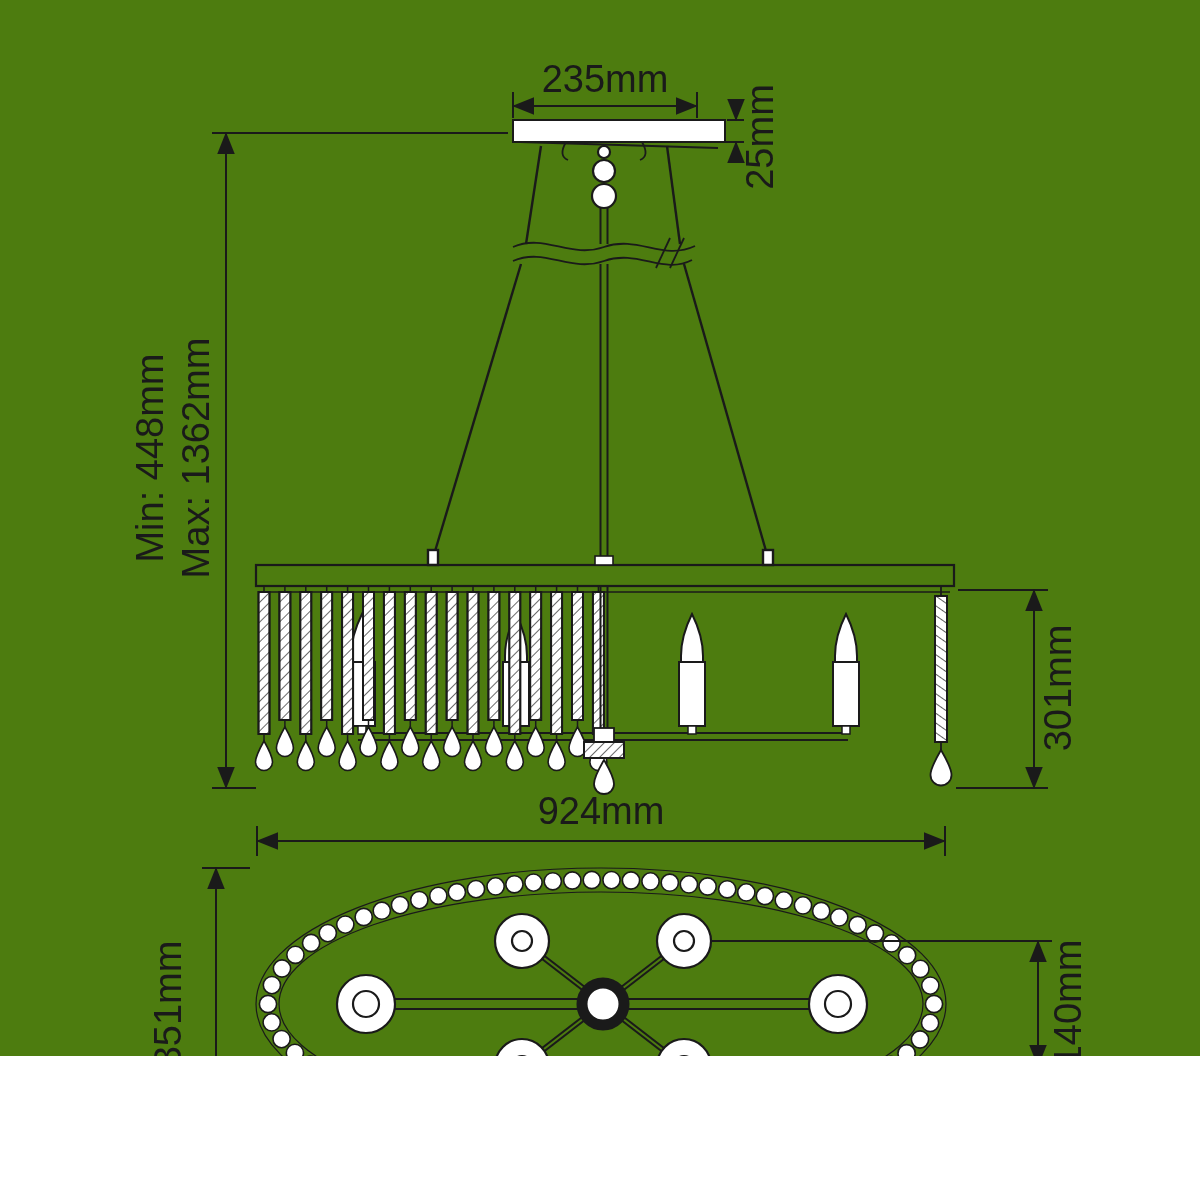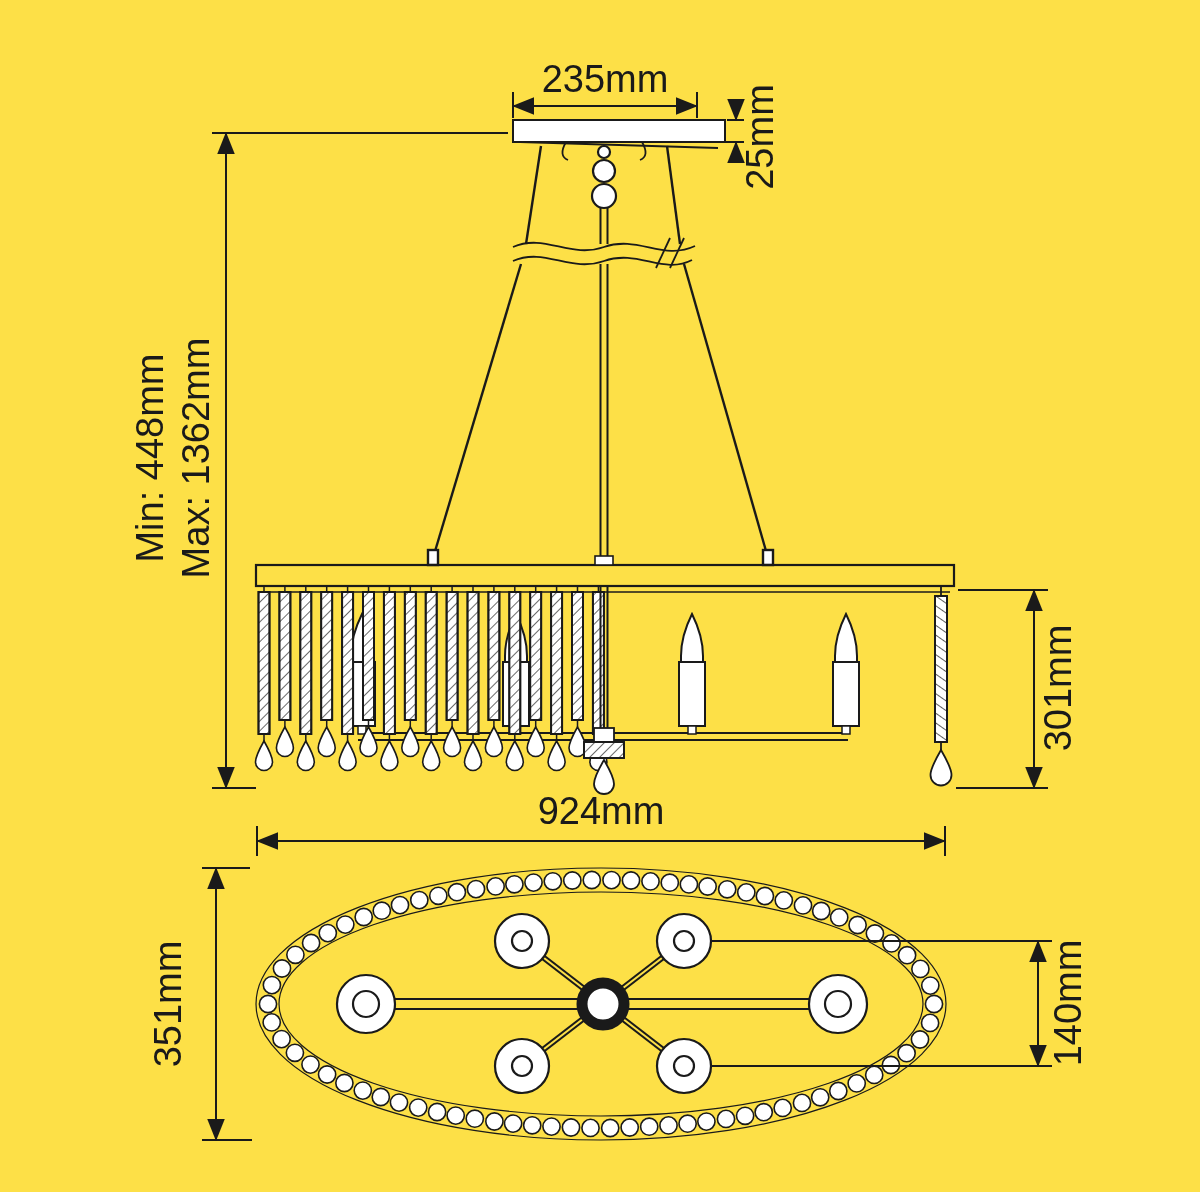--- a/index.html
+++ b/index.html
@@ -1,16 +1,16 @@
 <!DOCTYPE html>
 <html><head>
 <meta charset="utf-8">
 <style>
   html,body{margin:0;padding:0;background:#fff;}
-  .canvas{width:1200px;height:1192px;background:#fde047;position:relative;overflow:hidden;
+  .canvas{width:1200px;height:1056px;background:#4d7c0f;position:relative;overflow:hidden;
           font-family:"Liberation Sans","DejaVu Sans",sans-serif;text-align:right;}
   svg{display:block;}
   text{fill:#1a1a1a;font-family:"Liberation Sans","DejaVu Sans",sans-serif;font-size:38px;}
 </style>
 </head>
 <body>
 
 <div class="canvas">
 <svg id="diagram" width="1200" height="1200" viewBox="0 0 1200 1200">
   <defs>

